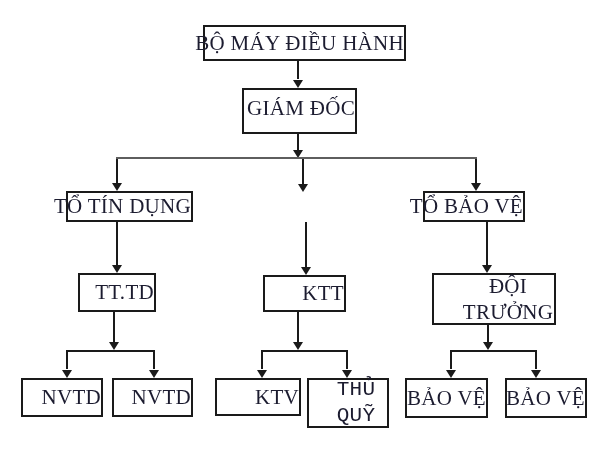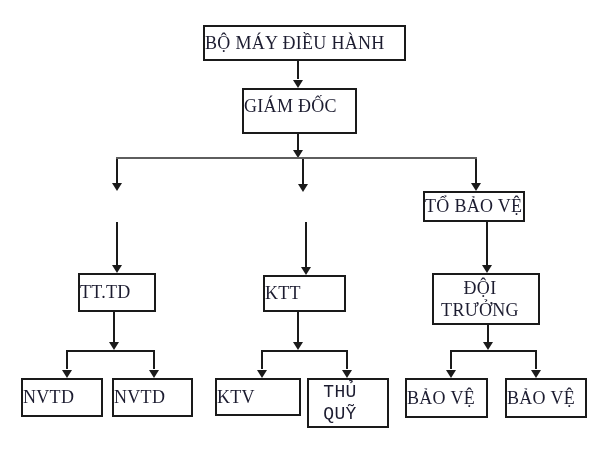--- a/index.html
+++ b/index.html
@@ -20,24 +20,24 @@
     height:464px;
     background:var(--background);
     overflow:hidden;
   }
   .box{
     position:absolute;
     border:2px solid var(--border);
     background:var(--background);
     display:flex;
     align-items:center;
-    justify-content:flex-start;
+    justify-content:flex-end;
     text-align:center;
     color:var(--text);
-    font-size:18px;
+    font-size:21px;
     line-height:1.25;
     letter-spacing:0.3px;
     white-space:nowrap;
   }
   .box.top-align{
     align-items:flex-start;
     padding-top:5px;
   }
   .box.two-line{
     white-space:normal;
@@ -75,35 +75,38 @@
 <div class="canvas">
 
   <div class="box" style="left:203px;top:25px;width:203px;height:36px">
     <span class="lbl">BỘ MÁY ĐIỀU HÀNH</span>
   </div>
 
   <div class="box top-align" style="left:242px;top:88px;width:115px;height:46px">
     <span class="lbl">GIÁM ĐỐC</span>
   </div>
 
+  <div class="box" style="left:66px;top:191px;width:127px;height:31px">
+    <span class="lbl">TỔ TÍN DỤNG</span>
+  </div>
 
 
   <div class="box" style="left:423px;top:191px;width:102px;height:31px">
     <span class="lbl">TỔ BẢO VỆ</span>
   </div>
 
   <div class="box" style="left:263px;top:275px;width:83px;height:37px">
     <span class="lbl">KTT</span>
   </div>
 
   <div class="box" style="left:78px;top:273px;width:78px;height:39px">
     <span class="lbl">TT.TD</span>
   </div>
 
-  <div class="box two-line" style="left:432px;top:273px;width:108px;height:52px">
+  <div class="box two-line" style="left:432px;top:273px;width:124px;height:52px">
     <span class="lbl lbl-doi-truong">ĐỘI TRƯỞNG</span>
   </div>
 
   <div class="box" style="left:21px;top:378px;width:82px;height:39px">
     <span class="lbl">NVTD</span>
   </div>
 
   <div class="box" style="left:112px;top:378px;width:81px;height:39px">
     <span class="lbl">NVTD</span>
   </div>

